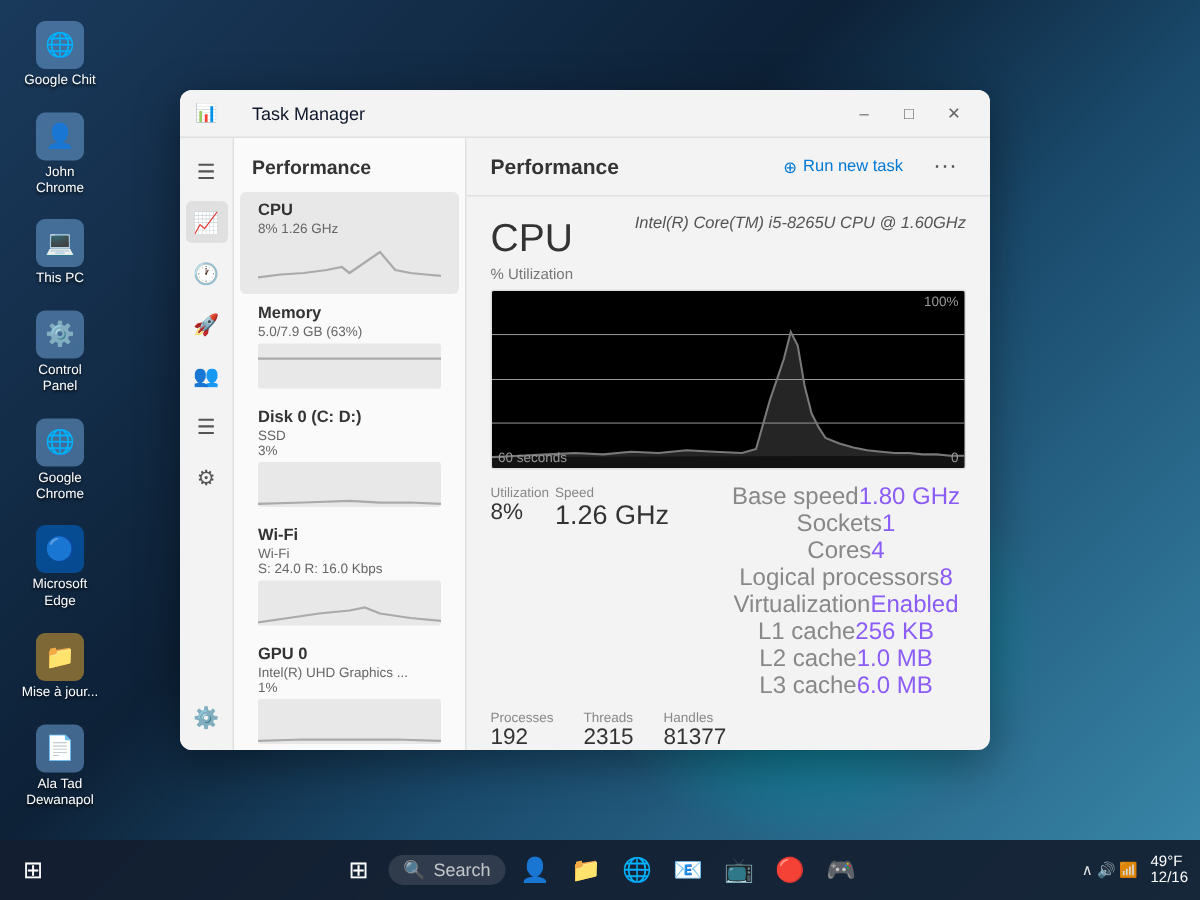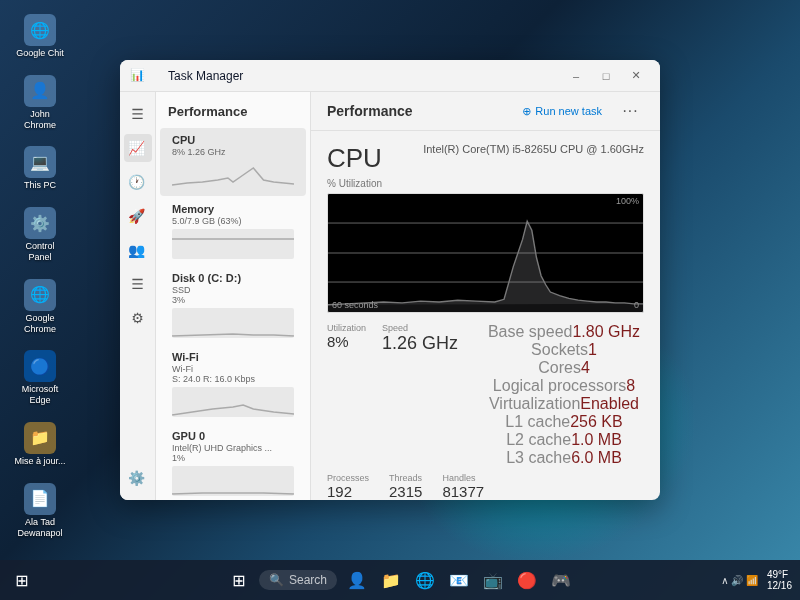--- a/index.html
+++ b/index.html
@@ -379,20 +379,21 @@
     .cpu-title {
       font-size: 26px;
       font-weight: 300;
       color: #333;
     }
 
     .cpu-model {
       font-size: 11px;
       color: #555;
       text-align: right;
+      font-style: italic;
     }
 
     .cpu-util-label {
       font-size: 10px;
       color: #777;
       margin-bottom: 4px;
     }
 
     
     .cpu-graph-container {
@@ -454,21 +455,21 @@
     .spec-row {
       display: flex;
       justify-content: center;
     }
 
     .spec-key {
       color: #888;
     }
 
     .spec-val {
-      color: #7f1d1d;
+      color: #8b5cf6;
       font-weight: 500;
     }
 
     
     ::-webkit-scrollbar { width: 4px; }
     ::-webkit-scrollbar-track { background: transparent; }
     ::-webkit-scrollbar-thumb { background: #ccc; border-radius: 2px; }
   </style>
 </head>
 <body>
@@ -635,21 +636,21 @@
 
               <polygon points="0,130 0,122 20,121 40,120 60,119 80,120 100,118 120,119 140,117 160,118 180,119 190,116 200,80 210,50 215,30 220,40 225,70 230,90 235,100 240,108 250,112 260,115 270,117 280,118 290,119 300,119 310,120 320,120 330,121 340,121 340,130" fill="rgba(150,150,160,0.12)"></polygon>
             </svg>
             <span class="graph-label-100">100%</span>
             <span class="graph-label-0">0</span>
             <span class="graph-label-60s">60 seconds</span>
           </div>
 
           <div style="display:flex; gap:20px; align-items:flex-start; margin-bottom:6px;">
 
-            <div style="display:flex; gap:16px; flex:1;">
+            <div style="display:flex; gap:4px; flex:1;">
               <div class="stat-item">
                 <div class="stat-label">Utilization</div>
                 <div class="stat-value">8%</div>
               </div>
               <div class="stat-item">
                 <div class="stat-label">Speed</div>
                 <div class="stat-value large">1.26 GHz</div>
               </div>
             </div>
 

